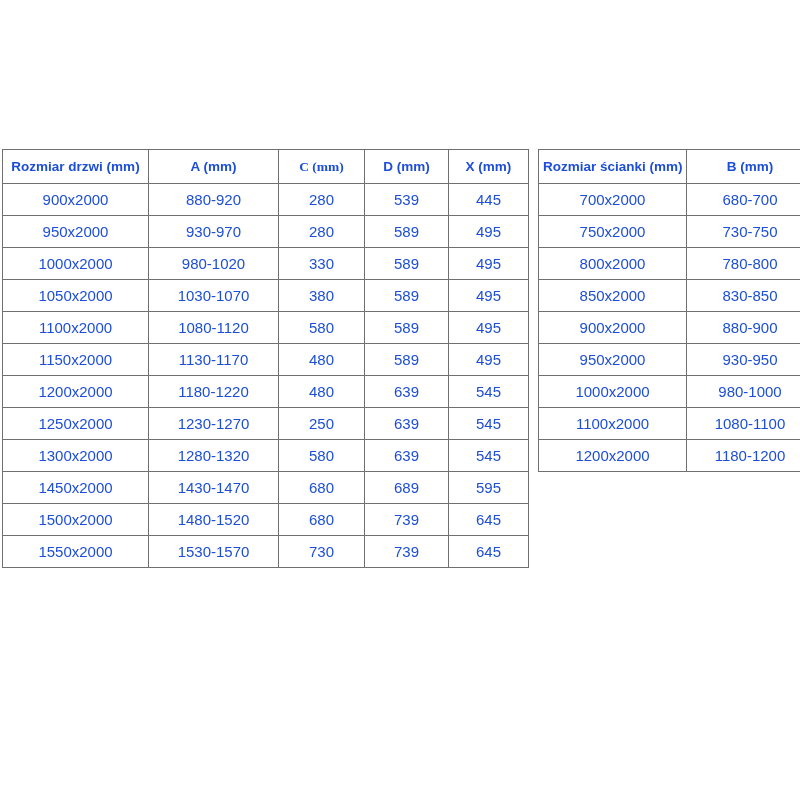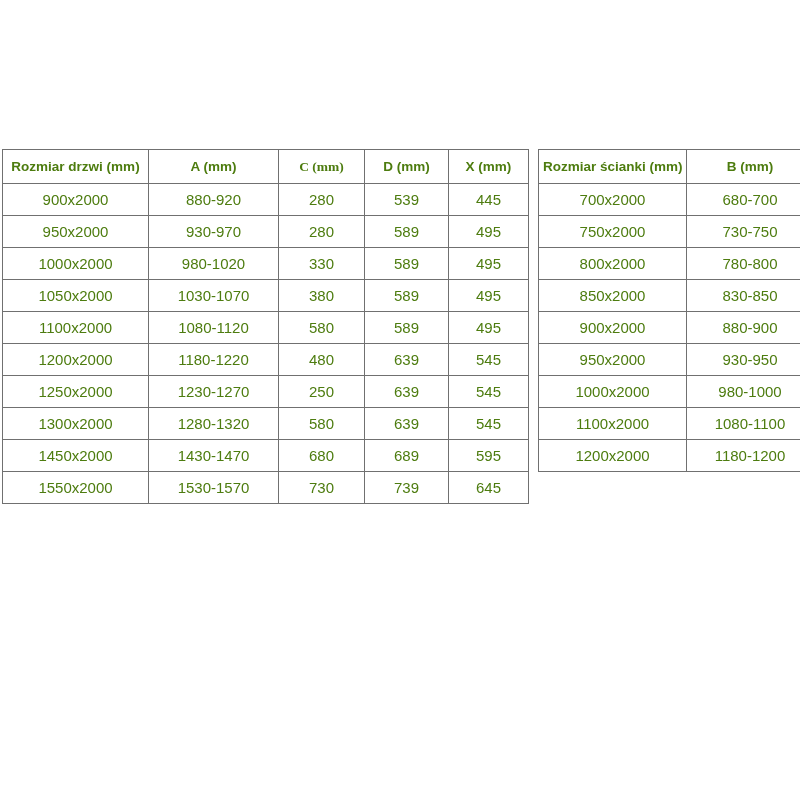--- a/index.html
+++ b/index.html
@@ -6,21 +6,21 @@
     margin: 0;
     padding: 0;
     background: #ffffff;
   }
   .canvas {
     position: relative;
     width: 704px;
     height: 800px;
     background: #ffffff;
     font-family: "Liberation Sans", sans-serif;
-    color: #4d7c0f;
+    color: #1d4ed8;
   }
   table.spec {
     position: absolute;
     border-collapse: collapse;
     table-layout: fixed;
     background: #ffffff;
   }
   table.spec th, table.spec td {
     border: 1px solid #707070;
     text-align: center;
@@ -95,20 +95,27 @@
           <td>495</td>
         </tr>
         <tr>
           <td>1100x2000</td>
           <td>1080-1120</td>
           <td>580</td>
           <td>589</td>
           <td>495</td>
         </tr>
         <tr>
+          <td>1150x2000</td>
+          <td>1130-1170</td>
+          <td>480</td>
+          <td>589</td>
+          <td>495</td>
+        </tr>
+        <tr>
           <td>1200x2000</td>
           <td>1180-1220</td>
           <td>480</td>
           <td>639</td>
           <td>545</td>
         </tr>
         <tr>
           <td>1250x2000</td>
           <td>1230-1270</td>
           <td>250</td>
@@ -123,20 +130,27 @@
           <td>545</td>
         </tr>
         <tr>
           <td>1450x2000</td>
           <td>1430-1470</td>
           <td>680</td>
           <td>689</td>
           <td>595</td>
         </tr>
         <tr>
+          <td>1500x2000</td>
+          <td>1480-1520</td>
+          <td>680</td>
+          <td>739</td>
+          <td>645</td>
+        </tr>
+        <tr>
           <td>1550x2000</td>
           <td>1530-1570</td>
           <td>730</td>
           <td>739</td>
           <td>645</td>
         </tr>
       </tbody>
     </table>
   <table class="spec" id="walls-table">
       <thead>

